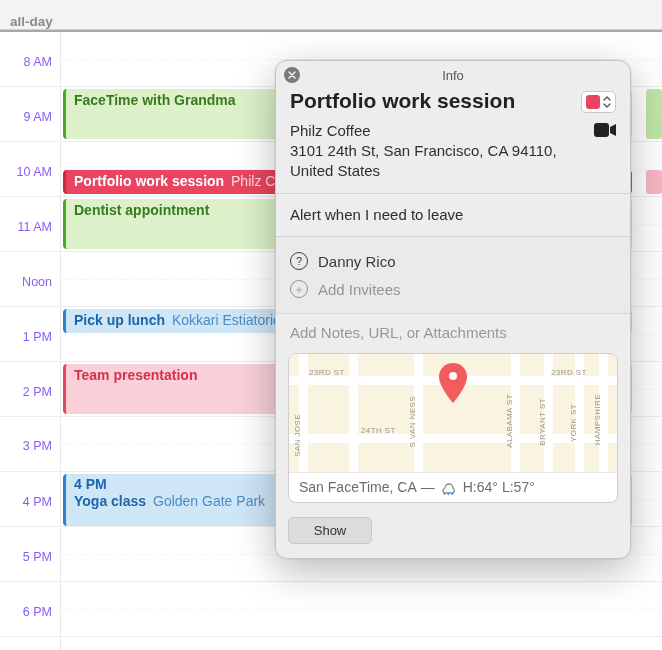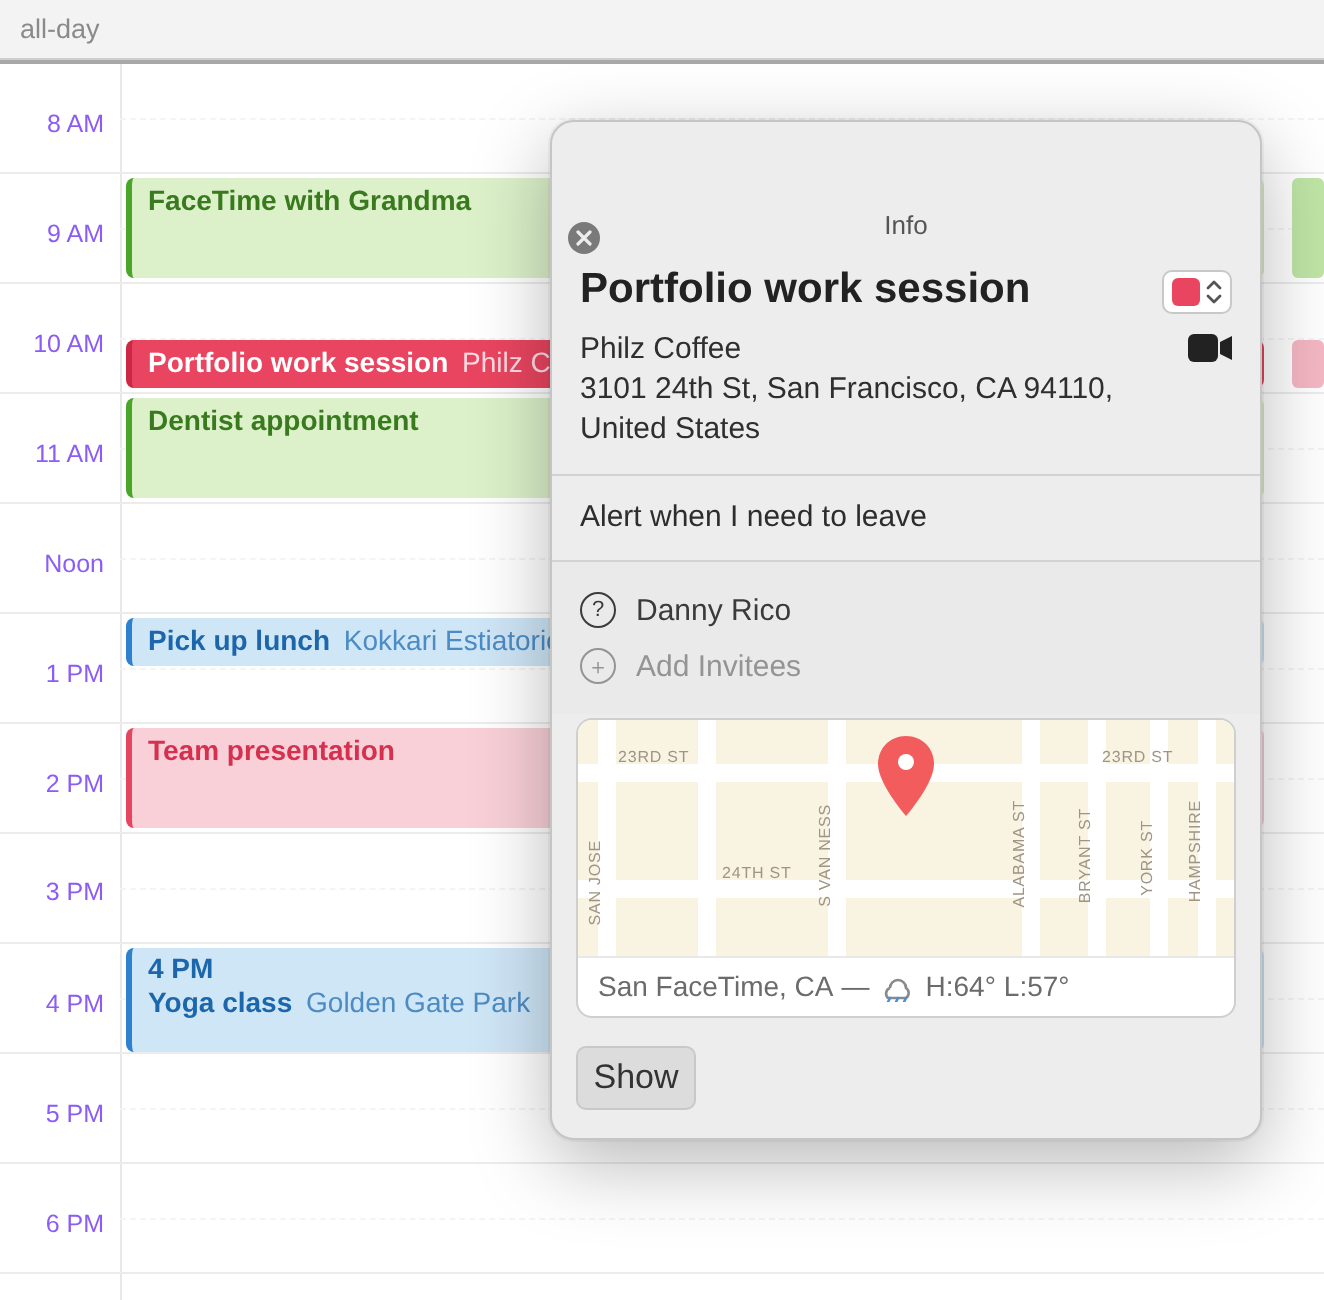--- a/index.html
+++ b/index.html
@@ -16,23 +16,24 @@
   .cal {
     position: absolute;
     left: 0; top: 0;
     width: 662px; height: 650px;
   }
   .allday {
     height: 30px;
     padding-left: 8px;
     font-size: 13.5px;
     color: #8a8a8a;
-    display: flex; align-items: center;
+    display: flex; align-items: flex-end;
     background: #f3f3f3;
     border-bottom: 1px solid #cfcfcf;
+    font-weight: bold;
   }
   .allday span { padding-left: 2px; }
   .slots {
     position: relative;
     height: 620px;
     border-top: 2px solid #a8a8a8;
   }
   .hour-row {
     position: absolute;
     left: 0; right: 0;
@@ -106,24 +107,23 @@
     border: 1px solid #c5c5c5;
     border-radius: 12px;
     box-shadow: 0 12px 40px rgba(0,0,0,0.28), 0 0 0 1px rgba(0,0,0,0.04);
     overflow: hidden;
     font-size: 14.5px;
     color: #2d2d2d;
   }
   .pop-header {
     position: relative;
     height: 28px;
-    display:flex; justify-content:center;
+    display:flex; align-items:center; justify-content:center;
     font-size: 13px;
     color: #555;
-    margin-top: 44px;
   }
   .close-btn {
     position:absolute; left:8px; top:6px;
     width:16px; height:16px; border-radius:50%;
     background:#7a7a7a;
     display:flex; align-items:center; justify-content:center;
     color:#ededed; font-size:9px; font-weight:bold;
     cursor:pointer;
   }
   .title-row {
@@ -227,23 +227,23 @@
   }
 
   .btn-row {
     display:flex; gap:14px;
     padding: 4px 12px 14px 12px;
     justify-content: space-between;
   }
   .btn {
     flex:0 0 auto;
     padding:5px 0;
-    width:60px;
+    width:84px;
     text-align:center;
-    font-size:17px;
+    font-size:13px;
     background:#dcdcdc;
     border:1px solid #c8c8c8;
     border-radius:5px;
     color:#333;
     cursor:pointer;
   }
 </style>
 </head>
 <body>
 
@@ -373,20 +373,21 @@
     <div class="inv-row">
       <div class="inv-icon">?</div>
       <span>Danny Rico</span>
     </div>
     <div class="inv-row placeholder">
       <div class="inv-icon">＋</div>
       <span>Add Invitees</span>
     </div>
   </div>
 
+  <div class="notes-ph">Add Notes, URL, or Attachments</div>
 
   <div class="map-card">
     <div class="map-img">
       <div class="hroad" style="top:22px"></div>
       <div class="hroad" style="top:80px"></div>
       <div class="vroad" style="left:10px"></div>
       <div class="vroad" style="left:60px"></div>
       <div class="vroad" style="left:125px"></div>
       <div class="vroad" style="left:222px"></div>
       <div class="vroad" style="left:255px"></div>

